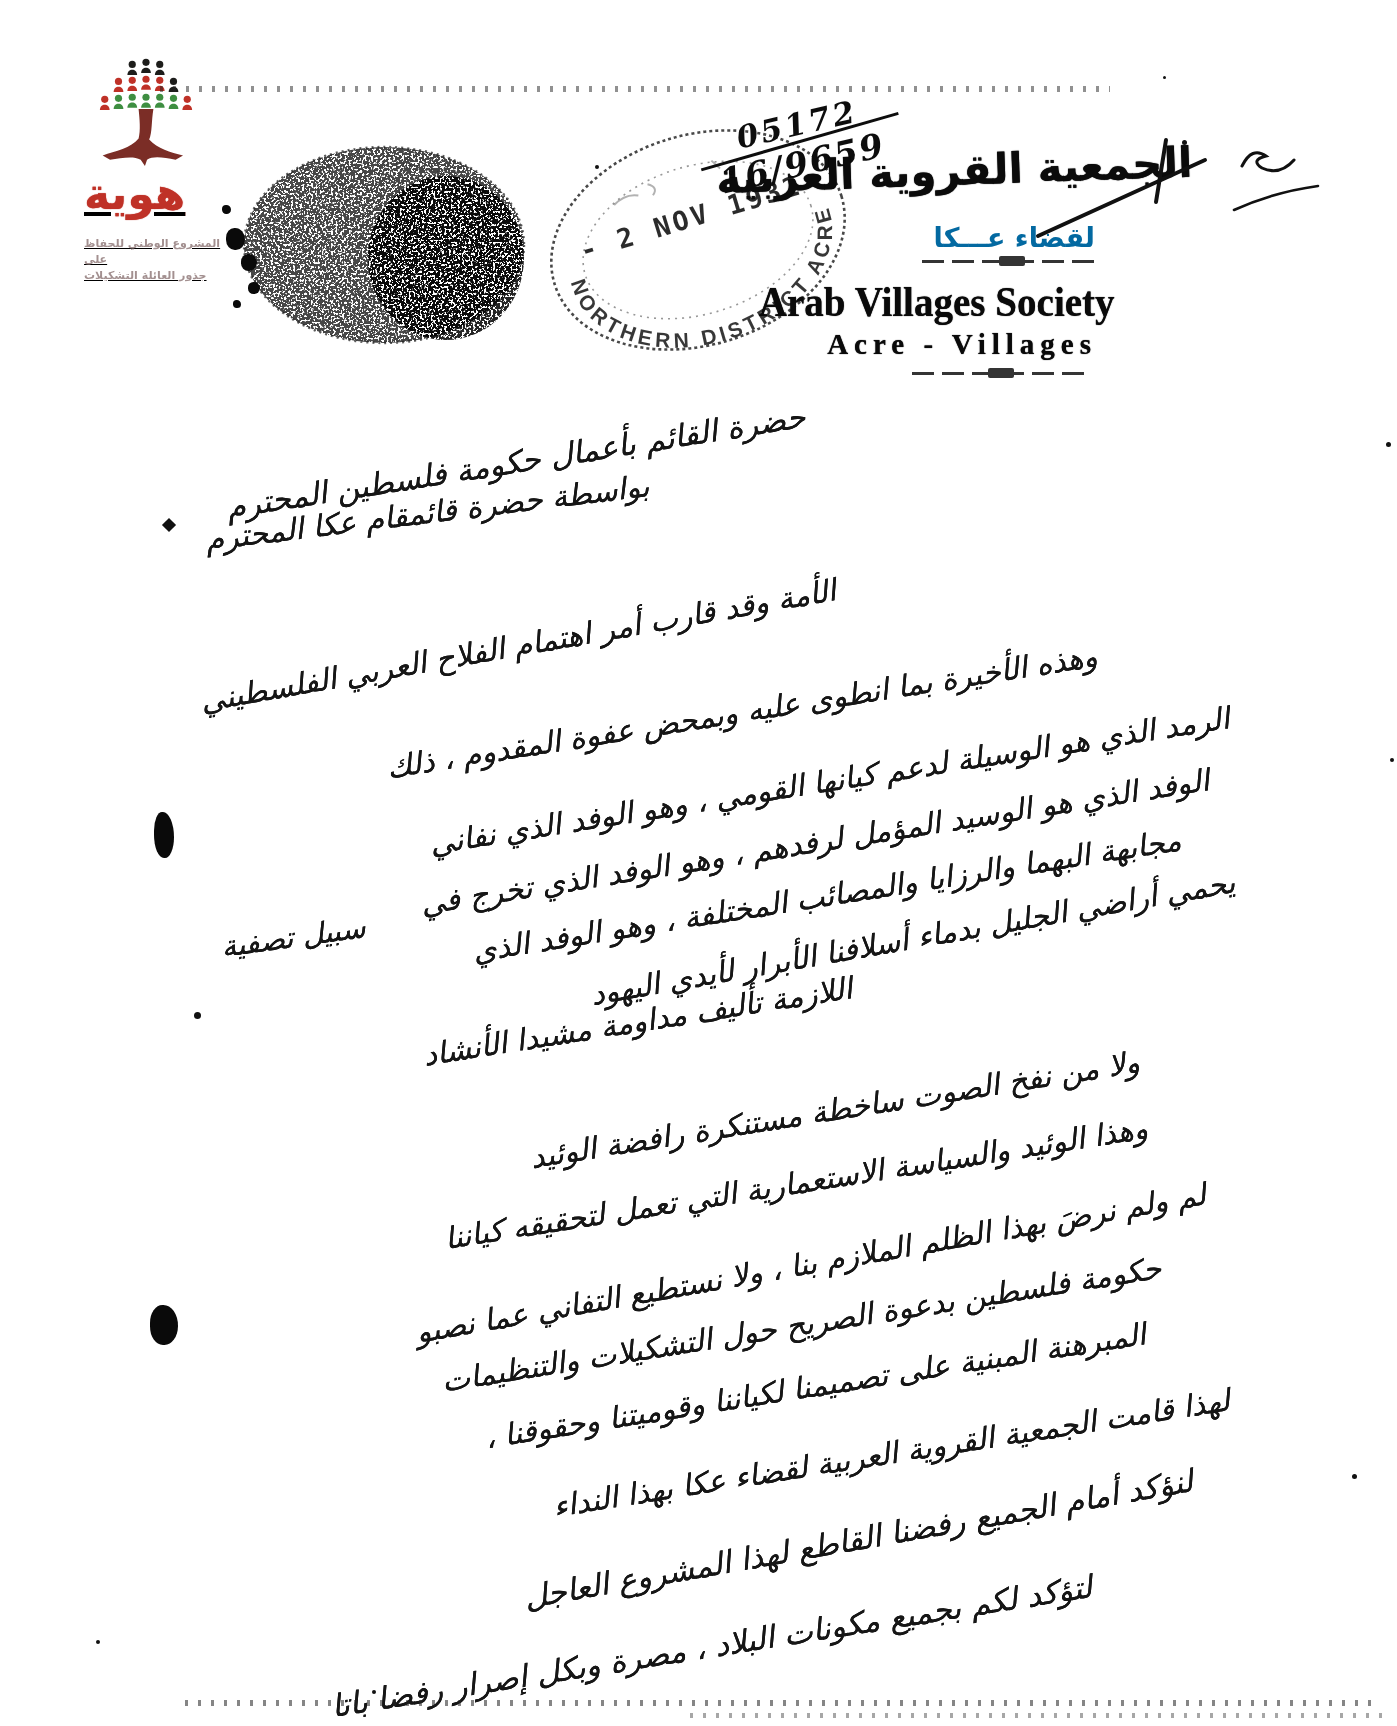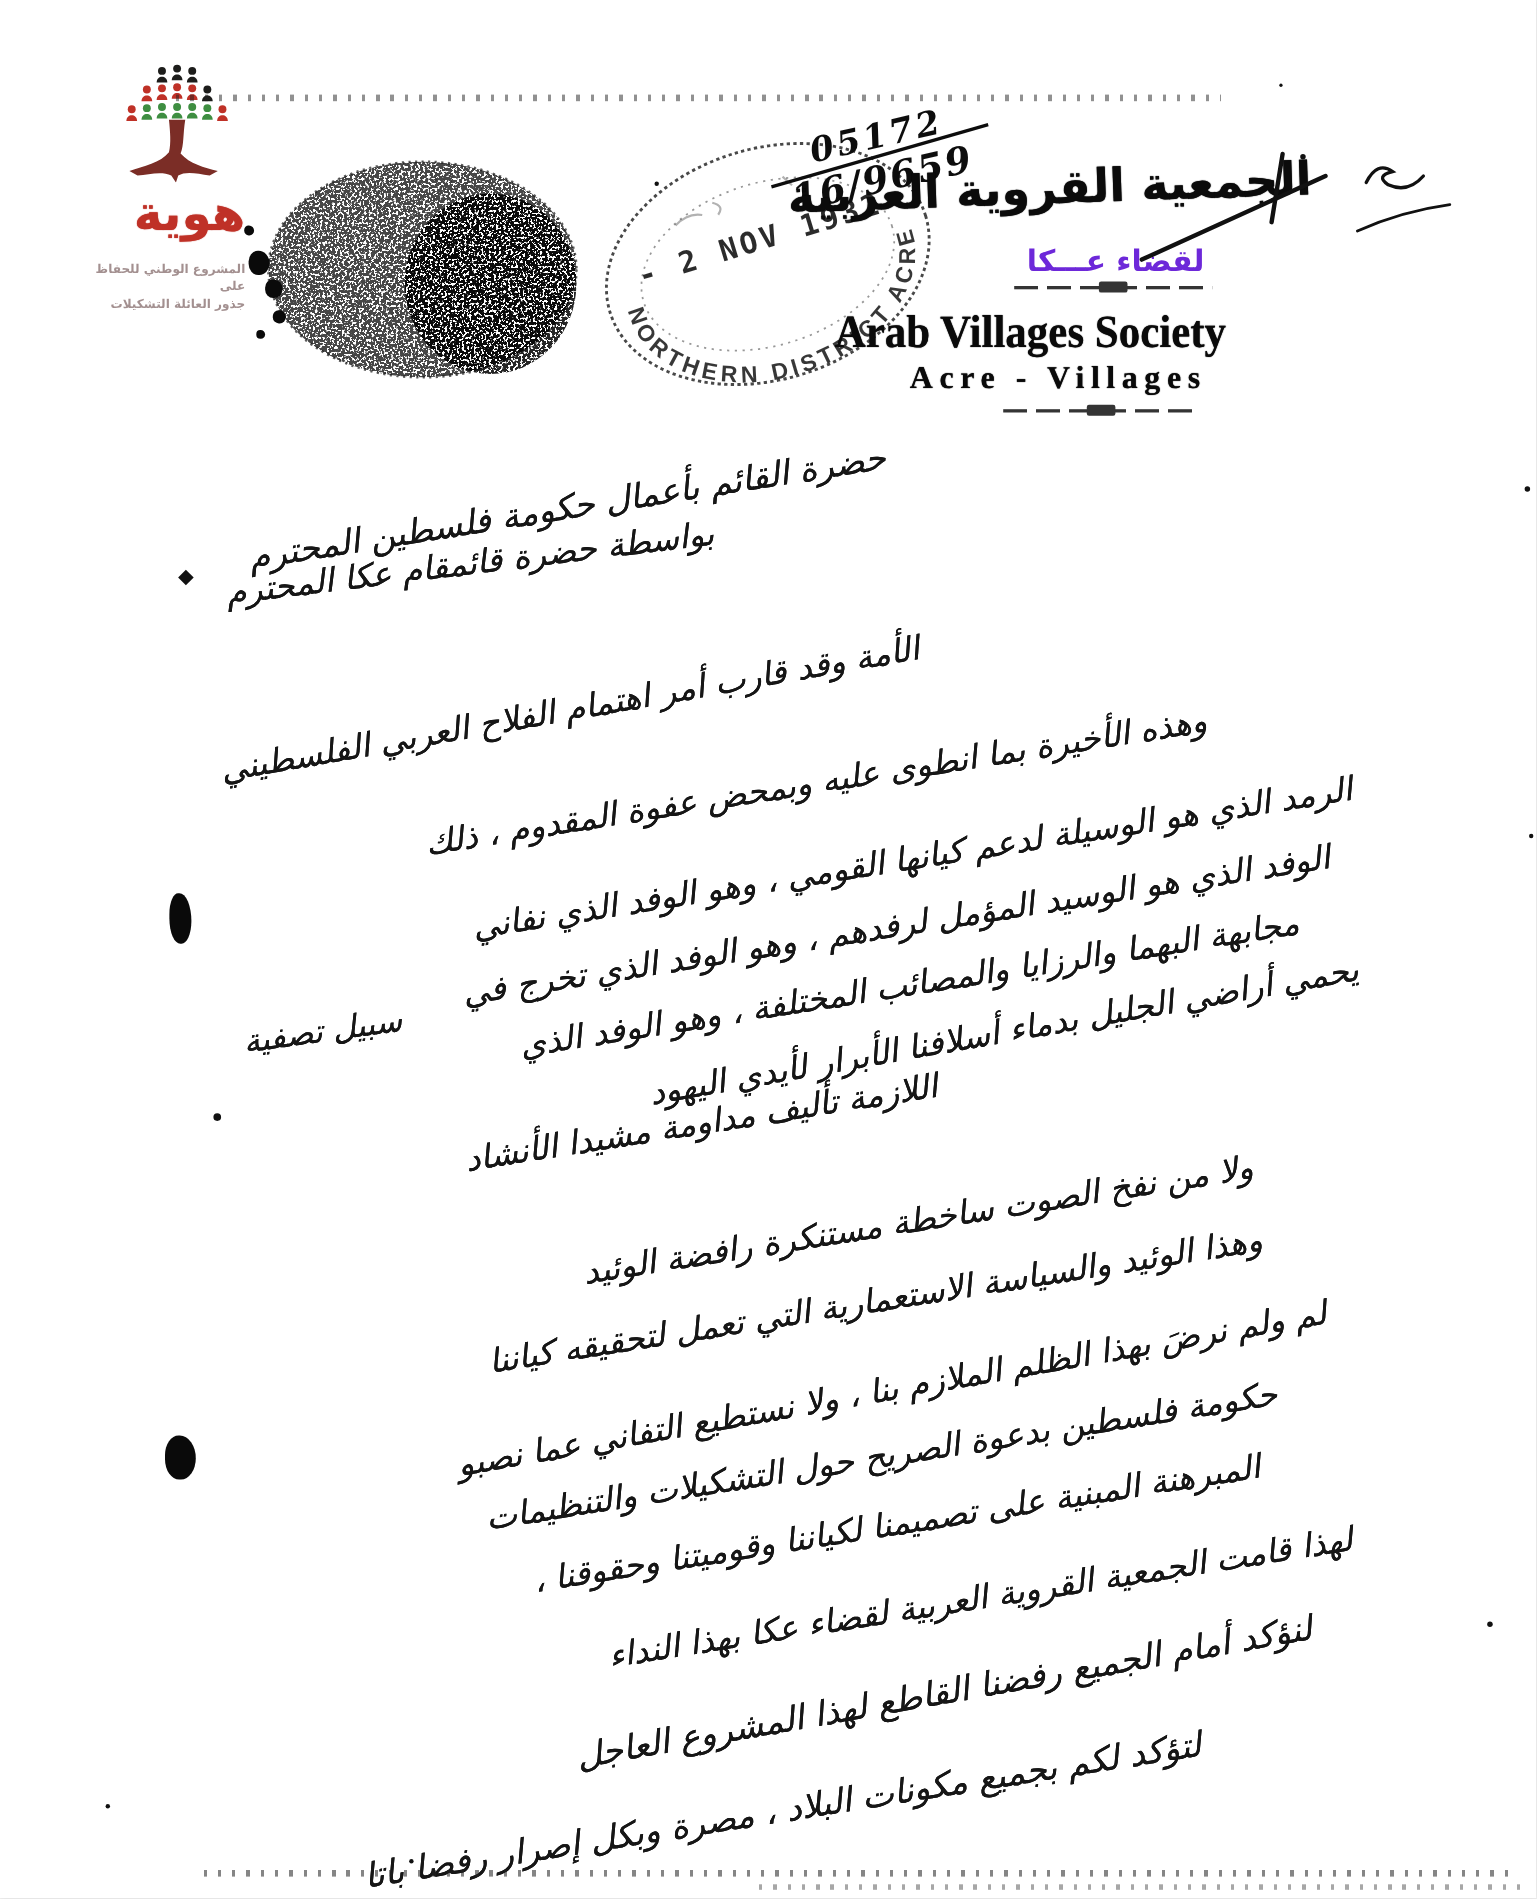--- a/index.html
+++ b/index.html
@@ -2,39 +2,39 @@
 <html lang="en"><head>
 <meta charset="utf-8">
 <style>
   html,body{margin:0;padding:0;background:#e8e8e8;}
   .page{
     position:relative;width:1397px;height:1726px;background:#ffffff;
     overflow:hidden;font-family:"Liberation Sans",sans-serif;
     margin:0 auto;box-shadow:0 0 6px rgba(0,0,0,.25);
   }
   
-  .logo{position:absolute;left:73px;top:56px;width:150px;text-align:right;}
+  .logo{position:absolute;left:84px;top:56px;width:150px;text-align:left;text-decoration:underline;}
   .logo-wordmark{
     font-family:"DejaVu Sans",sans-serif;font-weight:bold;font-size:44px;
     color:#bf3127;direction:rtl;line-height:1;margin-top:2px;
     text-shadow:0 0 1px #bf3127;
   }
   .logo-tagline{
     font-family:"DejaVu Sans",sans-serif;font-size:11px;color:#a39090;
     direction:rtl;line-height:1.45;margin-top:20px;font-weight:bold;
   }
   
   .ar-title{
     position:absolute;top:146px;right:205px;direction:rtl;white-space:nowrap;
     font-family:"DejaVu Sans",sans-serif;font-weight:bold;font-size:42px;color:#0b0b0b;
     transform:rotate(-2deg);text-shadow:0 0 1px #000;
   }
   .ar-sub{
     position:absolute;top:222px;right:302px;direction:rtl;white-space:nowrap;
-    font-family:"DejaVu Sans",sans-serif;font-weight:bold;font-size:27px;color:#6d28d9;
+    font-family:"DejaVu Sans",sans-serif;font-weight:bold;font-size:27px;color:#0369a1;
   }
   .ornament{position:absolute;height:3px;background:
     repeating-linear-gradient(90deg,#111 0 22px,transparent 22px 30px);opacity:.85;}
   .ornament::after{
     content:"";position:absolute;left:50%;top:-4px;width:26px;height:10px;
     margin-left:-13px;background:#111;border-radius:2px;
   }
   .en-title{
     position:absolute;top:278px;right:282px;white-space:nowrap;
     font-family:"Liberation Serif",serif;font-weight:bold;font-size:42px;color:#0a0a0a;

